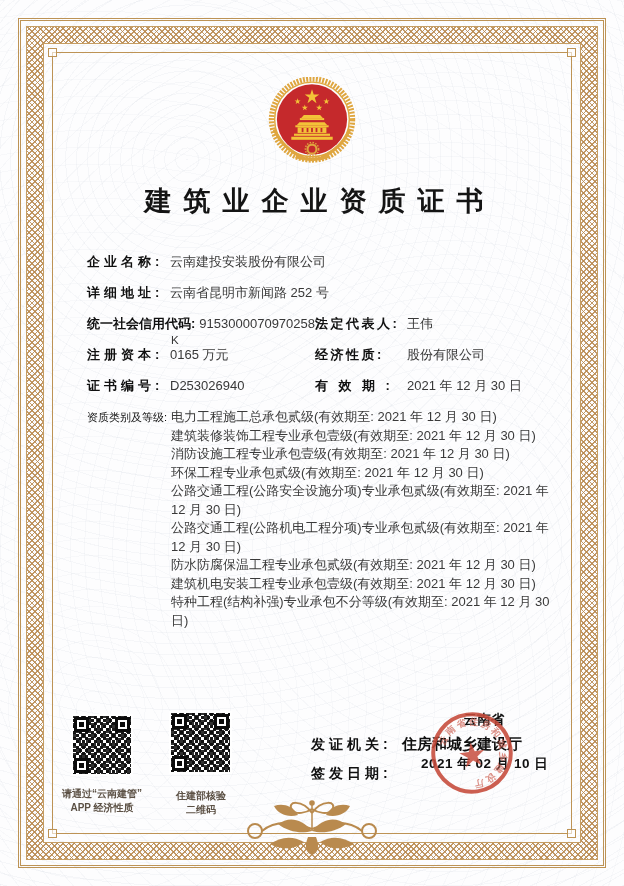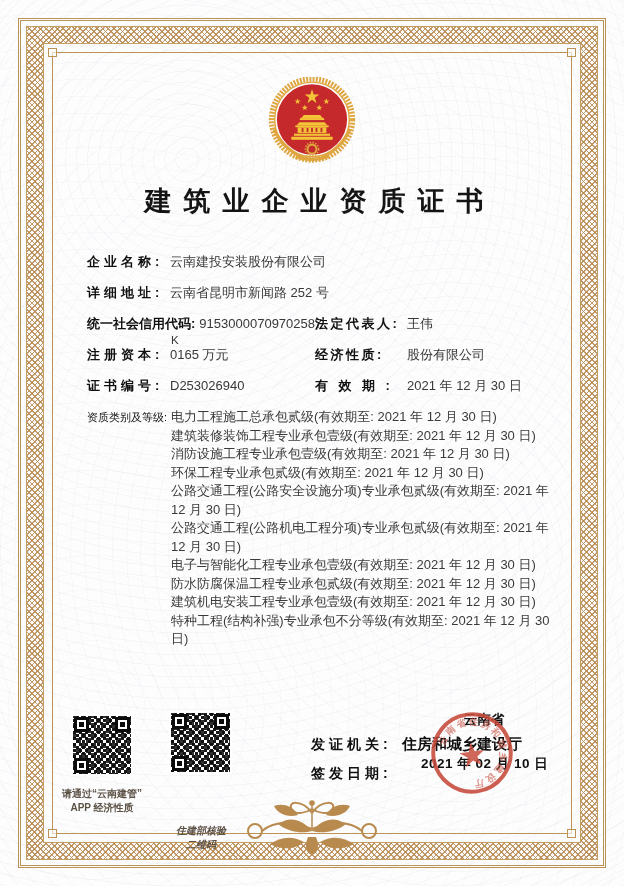--- a/index.html
+++ b/index.html
@@ -63,21 +63,21 @@
     border:2px solid #fff;
   }
   .qr1 { left:71px; top:714px; width:62px; height:62px; }
   .qr2 { left:169px; top:711px; width:63px; height:63px; }
   .fp { position:absolute; width:15px; height:15px; border:3px solid #0b0b0b; padding:2px;
         background:#0b0b0b; background-clip:content-box; box-shadow:inset 0 0 0 2px #fff; }
   .fp.tl { left:1px; top:1px; } .fp.tr { right:1px; top:1px; } .fp.bl { left:1px; bottom:1px; }
   .qr-cap { position:absolute; z-index:2; text-align:center; font-size:10px; font-weight:bold;
             color:#5c5145; line-height:14px; }
   .qr-cap1 { left:52px; top:787px; width:100px; }
-  .qr-cap2 { left:164px; top:824px; width:74px;font-style:italic; }
+  .qr-cap2 { left:164px; top:789px; width:74px; }
 
   .issuer-label { position:absolute; z-index:2; font-weight:bold; color:#101010; font-size:14px; letter-spacing:4px; }
   .il-1 { left:311px; top:736px; }
   .il-2 { left:311px; top:765px; }
   .issuer-province { position:absolute; left:428px; top:711px; width:112px; text-align:center;
                      font-weight:bold; font-size:13.5px; color:#101010; z-index:2; }
   .issuer-org { position:absolute; left:402px; top:735px; width:164px; text-align:left;
                 font-weight:bold; font-size:15px; color:#101010; z-index:2; }
   .issue-date { position:absolute; left:421px; top:755px; font-weight:bold; font-size:13.5px;
                 letter-spacing:0.5px; color:#101010; z-index:2; }
@@ -186,21 +186,20 @@
 
     <div class="f-row">
       <span class="lab-qual">资质类别及等级:</span>
       <div class="q-list">
         <div class="q-item">电力工程施工总承包贰级(有效期至: 2021 年 12 月 30 日)</div>
         <div class="q-item">建筑装修装饰工程专业承包壹级(有效期至: 2021 年 12 月 30 日)</div>
         <div class="q-item">消防设施工程专业承包壹级(有效期至: 2021 年 12 月 30 日)</div>
         <div class="q-item">环保工程专业承包贰级(有效期至: 2021 年 12 月 30 日)</div>
         <div class="q-item">公路交通工程(公路安全设施分项)专业承包贰级(有效期至: 2021 年 12 月 30 日)</div>
         <div class="q-item">公路交通工程(公路机电工程分项)专业承包贰级(有效期至: 2021 年 12 月 30 日)</div>
-        <div class="q-item">电子与智能化工程专业承包壹级(有效期至: 2021 年 12 月 30 日)</div>
         <div class="q-item">防水防腐保温工程专业承包贰级(有效期至: 2021 年 12 月 30 日)</div>
         <div class="q-item">建筑机电安装工程专业承包壹级(有效期至: 2021 年 12 月 30 日)</div>
         <div class="q-item">特种工程(结构补强)专业承包不分等级(有效期至: 2021 年 12 月 30 日)</div>
       </div>
     </div>
   </div>
 
   <div class="qr qr1">
     <div class="fp tl"></div>
     <div class="fp tr"></div>

